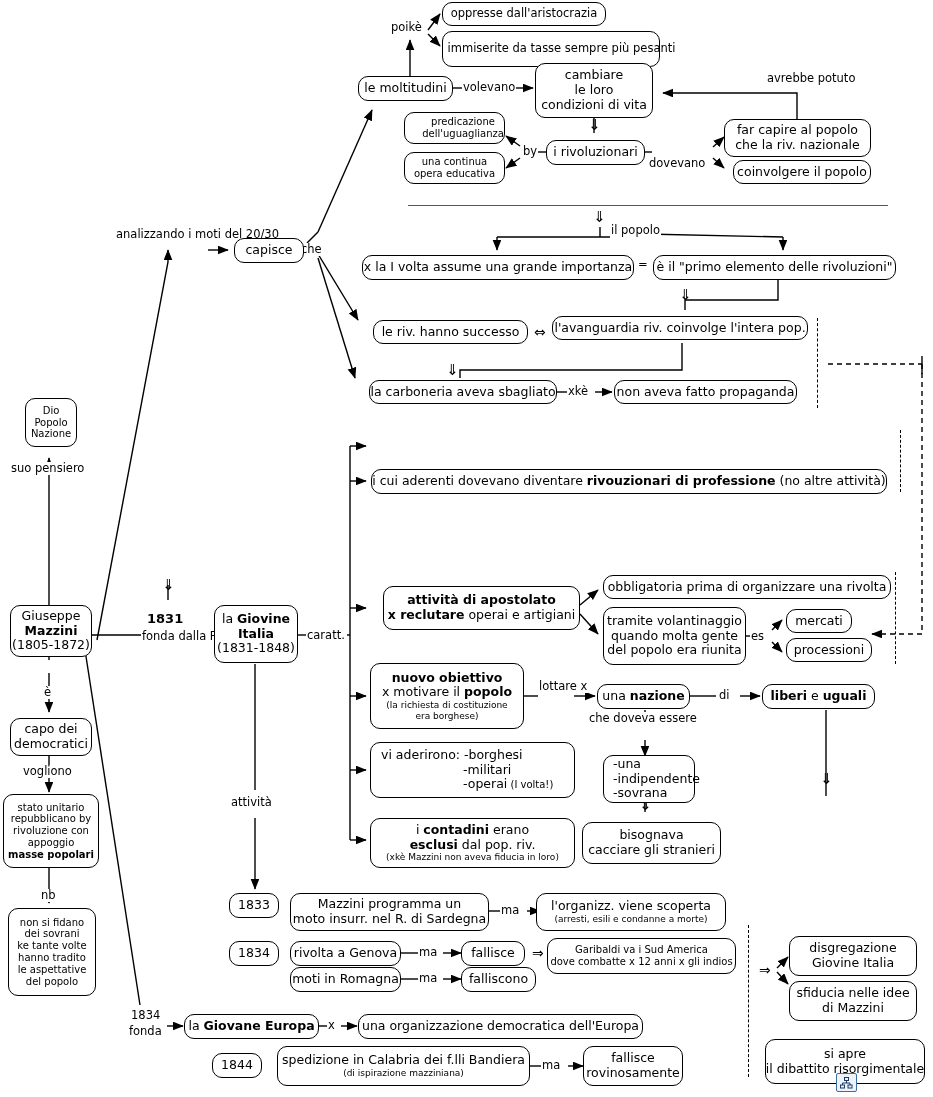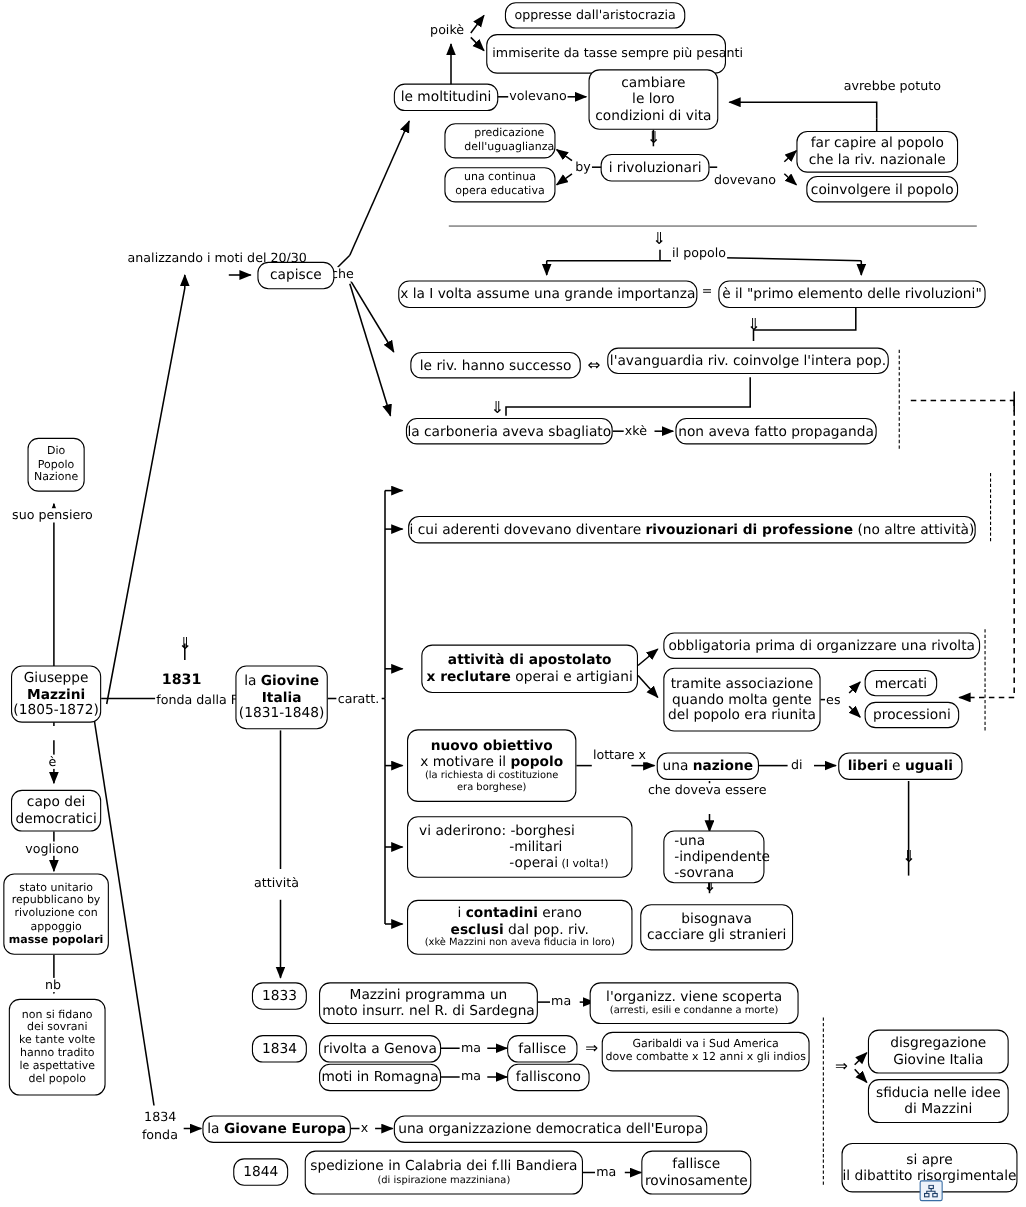--- a/index.html
+++ b/index.html
@@ -220,21 +220,21 @@
   <div class="lbl" style="left:718px;top:689px;">di</div>
   <div class="lbl" style="left:588px;top:712px;">che doveva essere</div>
   <div class="lbl" style="left:500px;top:904px;">ma</div>
   <div class="lbl" style="left:418px;top:946px;">ma</div>
   <div class="lbl" style="left:418px;top:972px;">ma</div>
   <div class="lbl" style="left:541px;top:1059px;">ma</div>
   <div class="lbl bold" style="left:130px;top:1009px;font-size:11.5px;font-weight:normal;">1834</div>
   <div class="lbl" style="left:128px;top:1025px;">fonda</div>
   <div class="lbl" style="left:327px;top:1019px;">x</div>
 
-  <div class="node t11" style="left:459px;top:2px;width:164px;height:24px;">
+  <div class="node t11" style="left:442px;top:2px;width:164px;height:24px;">
     <span class="ln">oppresse dall'aristocrazia</span>
     </div>
 
   <div class="node t11" style="left:442px;top:31px;width:218px;height:36px;padding-left:28px;">
     <span class="ln">immiserite da tasse sempre più pesanti</span>
     </div>
 
   <div class="node t12" style="left:358px;top:76px;width:95px;height:25px;">
     <span class="ln">le moltitudini</span>
     </div>
@@ -344,21 +344,21 @@
   <div class="node t12" style="left:383px;top:586px;width:197px;height:44px;">
     <span class="ln b">attività di apostolato</span>
     <span class="ln"><span class="b">x reclutare</span><span> operai e artigiani</span></span>
     </div>
 
   <div class="node t12" style="left:603px;top:575px;width:288px;height:24px;">
     <span class="ln">obbligatoria prima di organizzare una rivolta</span>
     </div>
 
   <div class="node t12" style="left:603px;top:607px;width:143px;height:58px;">
-    <span class="ln">tramite associazione</span>
+    <span class="ln">tramite volantinaggio</span>
     <span class="ln">quando molta gente</span>
     <span class="ln">del popolo era riunita</span>
     </div>
 
   <div class="node t12" style="left:786px;top:609px;width:66px;height:24px;">
     <span class="ln">mercati</span>
     </div>
 
   <div class="node t12" style="left:786px;top:638px;width:86px;height:24px;">
     <span class="ln">processioni</span>

